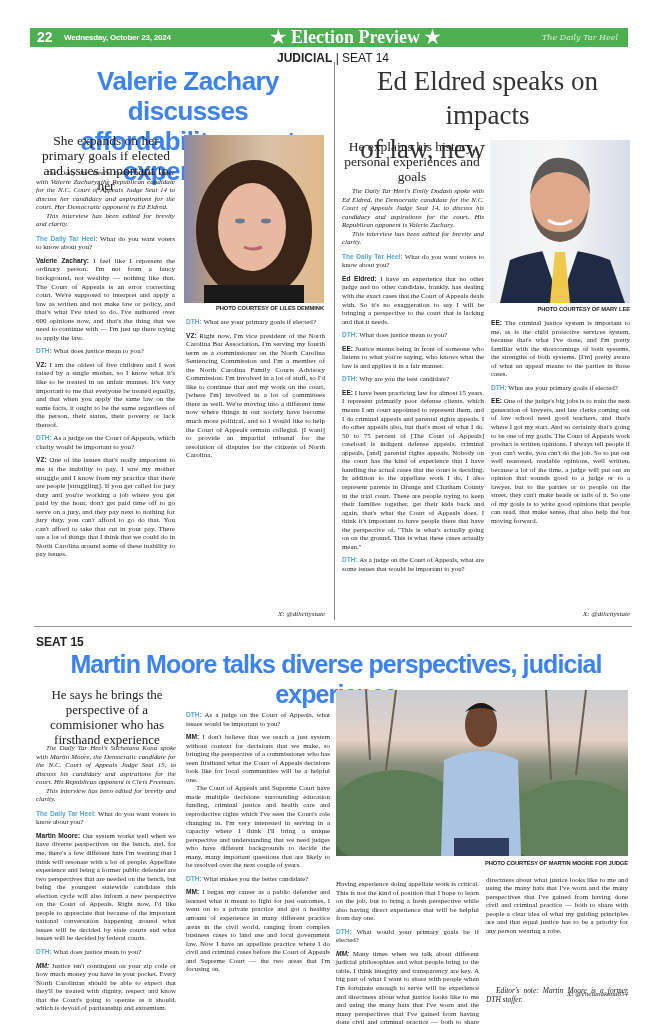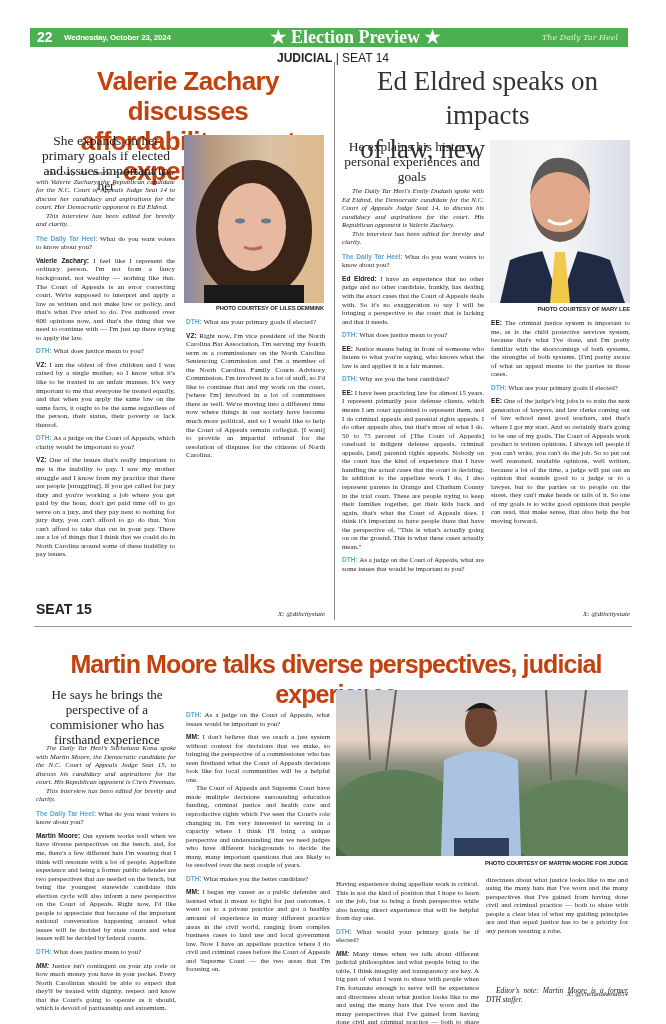--- a/index.html
+++ b/index.html
@@ -5,21 +5,21 @@
   html, body { margin:0; padding:0; background:#ffffff; }
   body { width:666px; height:1024px; position:relative; overflow:hidden; font-family:"Liberation Serif", serif; color:#1e1e1e; }
   .abs { position:absolute; }
   .banner { left:30px; top:28px; width:598px; height:19px; background:#4caf50; color:#fff; }
   .banner .page { position:absolute; left:7px; top:0px; font-family:"Liberation Sans", sans-serif; font-weight:bold; font-size:14px; line-height:19px; }
   .banner .date { position:absolute; left:34px; top:0; font-family:"Liberation Sans", sans-serif; font-weight:bold; font-size:8px; line-height:19px; letter-spacing:-0.2px; }
   .banner .section { position:absolute; left:0; width:651px; top:0; text-align:center; font-family:"Liberation Serif", serif; font-weight:bold; font-size:18px; line-height:19px; }
   .banner .mast { position:absolute; right:10px; top:0; font-family:"DejaVu Serif", serif; font-size:8px; line-height:19px; color:#dff0df; font-style:italic; }
   .kicker { font-family:"Liberation Sans", sans-serif; font-size:12px; color:#222; }
   .kicker b { font-weight:bold; }
-  .hl-sans { font-family:"Liberation Sans", sans-serif; font-weight:bold; color:#c2410c; letter-spacing:-0.6px; transform-origin:left top; }
+  .hl-sans { font-family:"Liberation Sans", sans-serif; font-weight:bold; color:#3b82f6; letter-spacing:-0.6px; transform-origin:left top; }
   .hl-serif { font-family:"Liberation Serif", serif; color:#333; }
   .dek { font-family:"Liberation Serif", serif; font-size:13.5px; line-height:15px; text-align:center; color:#222; }
   .col { font-size:7.1px; line-height:8.55px; text-align:justify; color:#222; }
   .col p { margin:0 0 5px 0; }
   .col p.ind { text-indent:10px; margin-bottom:0; }
   .col .it { font-style:italic; }
   .lbl { font-family:"Liberation Sans", sans-serif; font-weight:bold; color:#5aa6d8; font-size:6.6px; }
   .spk { font-family:"Liberation Sans", sans-serif; font-weight:bold; color:#222; font-size:6.6px; }
   .credit { font-family:"Liberation Sans", sans-serif; font-weight:bold; font-size:5.8px; color:#222; text-align:right; letter-spacing:-0.1px; }
   .handle { font-style:italic; font-size:7px; text-align:right; color:#222; }
@@ -116,21 +116,21 @@
 
 <div class="abs col" style="left:491px; top:319px; width:139px; font-size:6.9px;">
   <p><span class="spk">EE:</span> <span>The criminal justice system is important to me, as is the child protective services system, because that's what I've done, and I'm pretty familiar with the shortcomings of both systems, the strengths of both systems. [I'm] pretty aware of what an appeal means to the parties in those cases.</span></p>
   <p><span class="lbl">DTH:</span> <span>What are your primary goals if elected?</span></p>
   <p><span class="spk">EE:</span> <span>One of the judge's big jobs is to train the next generation of lawyers, and law clerks coming out of law school need good teachers, and that's where I got my start. And so certainly that's going to be one of my goals. The Court of Appeals work product is written opinions. I always tell people if you can't write, you can't do the job. So to put out well reasoned, readable opinions, well written, because a lot of the time, a judge will put out an opinion that sounds good to a judge or to a lawyer, but to the parties or to people on the street, they can't make heads or tails of it. So one of my goals is to write good opinions that people can read, that make sense, that also help the bar moving forward.</span></p>
 </div>
 <div class="abs handle" style="left:491px; top:610px; width:139px;">X: @dthcitystate</div>
 
 <div class="abs rule-h" style="left:34px; top:626px; width:598px;"></div>
 
-<div class="abs kicker" style="left:36px; top:601px; font-size:14px; font-weight:bold;">SEAT 15</div>
+<div class="abs kicker" style="left:36px; top:635px; font-size:12px; font-weight:bold;">SEAT 15</div>
 
 <div class="abs hl-sans" style="left:36px; top:649px; width:600px; text-align:center; font-size:25px; line-height:30px; letter-spacing:-0.9px;">Martin Moore talks diverse perspectives, judicial experience</div>
 
 <div class="abs dek" style="left:32px; top:687px; width:150px; font-size:13px;">He says he brings the perspective of a commisioner who has firsthand experience</div>
 
 <div class="abs photo" style="left:336px; top:690px; width:292px; height:166px; background:linear-gradient(180deg,#c9cdd2 0%,#e6d2c6 30%,#8a8f7e 45%,#5a7a52 70%,#4a6a44 100%);">
   <svg width="292" height="166" viewBox="0 0 292 166">
     <g stroke="#6b5e52" stroke-width="2" fill="none">
       <path d="M30 0 L34 70"></path>
         <path d="M60 0 L50 80"></path>

